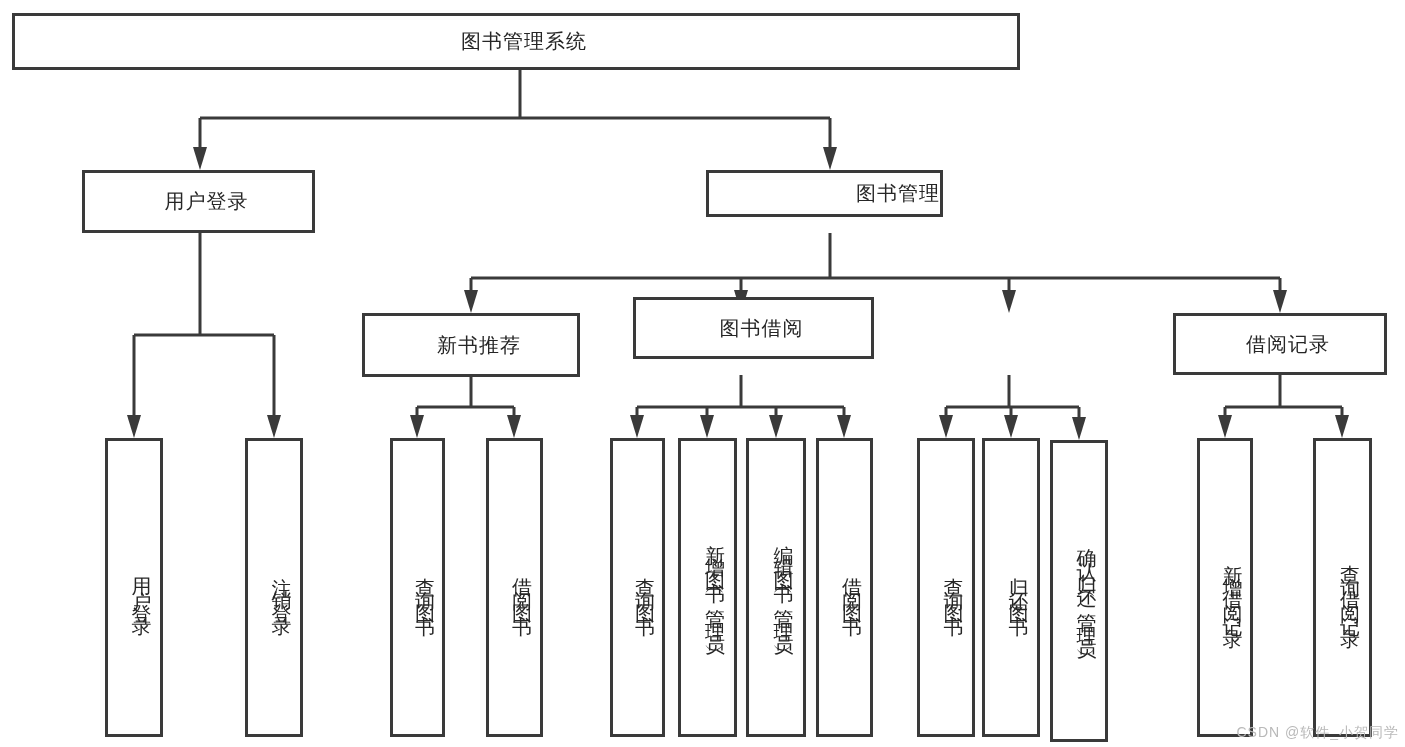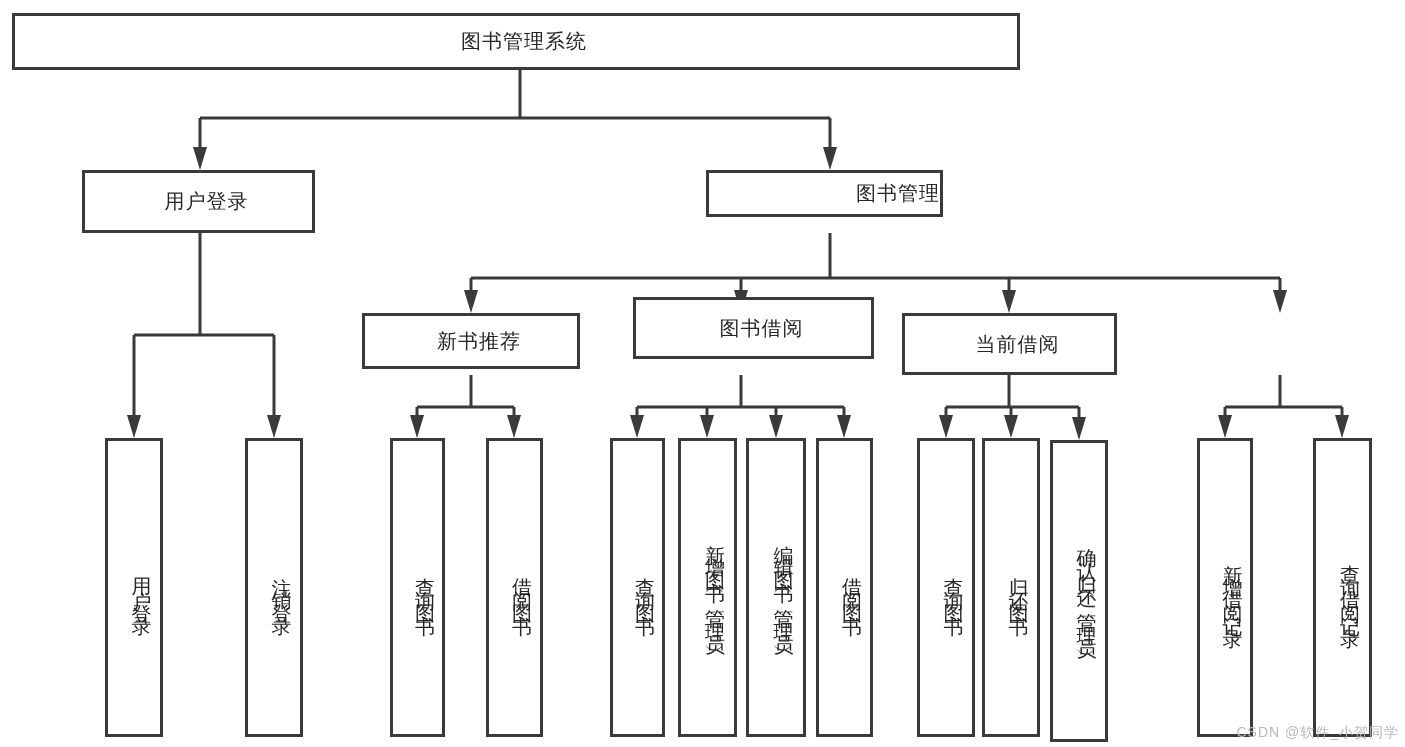--- a/index.html
+++ b/index.html
@@ -57,21 +57,21 @@
     text-orientation:mixed;
     font-size:20px;
     letter-spacing:13px;
     line-height:1;
     white-space:nowrap;
   }
   
   #n-system            {left:12px;  top:13px;  width:1008px; height:57px;}
   #n-user-login        {left:82px;  top:170px; width:233px;  height:63px;}
   #n-book-management   {left:706px; top:170px; width:237px;  height:47px;justify-content:flex-end;}
-  #n-new-book-recommend{left:362px; top:313px; width:218px;  height:56px;}
+  #n-new-book-recommend{left:362px; top:313px; width:218px;  height:64px;}
   #n-book-borrowing    {left:633px; top:297px; width:241px;  height:62px;}
   #n-current-borrowing {left:902px; top:313px; width:215px;  height:62px;}
   #n-borrowing-records {left:1173px;top:313px; width:214px;  height:62px;}
   
   .box.vert{top:438px; height:299px;}
   #l-user-login    {left:105px;  width:58px;}
   #l-logout        {left:245px;  width:58px;}
   #l-query-book-a  {left:390px;  width:55px;}
   #l-borrow-book-a {left:486px;  width:57px;}
   #l-query-book-b  {left:610px;  width:55px;}
@@ -159,22 +159,22 @@
   <div class="box" id="n-book-management">
     <span class="label">图书管理</span>
   </div>
 
   <div class="box" id="n-new-book-recommend">
     <span class="label">新书推荐</span>
   </div>
   <div class="box" id="n-book-borrowing">
     <span class="label">图书借阅</span>
   </div>
-  <div class="box" id="n-current-borrowing">
-    <span class="label">当前借阅</span>
+  <div class="box" id="n-borrowing-records">
+    <span class="label">借阅记录</span>
   </div>
 
   <div class="box vert" id="l-user-login">
     <span class="label">用户登录</span>
   </div>
   <div class="box vert" id="l-logout">
     <span class="label">注销登录</span>
   </div>
 
   <div class="box vert" id="l-query-book-a">

